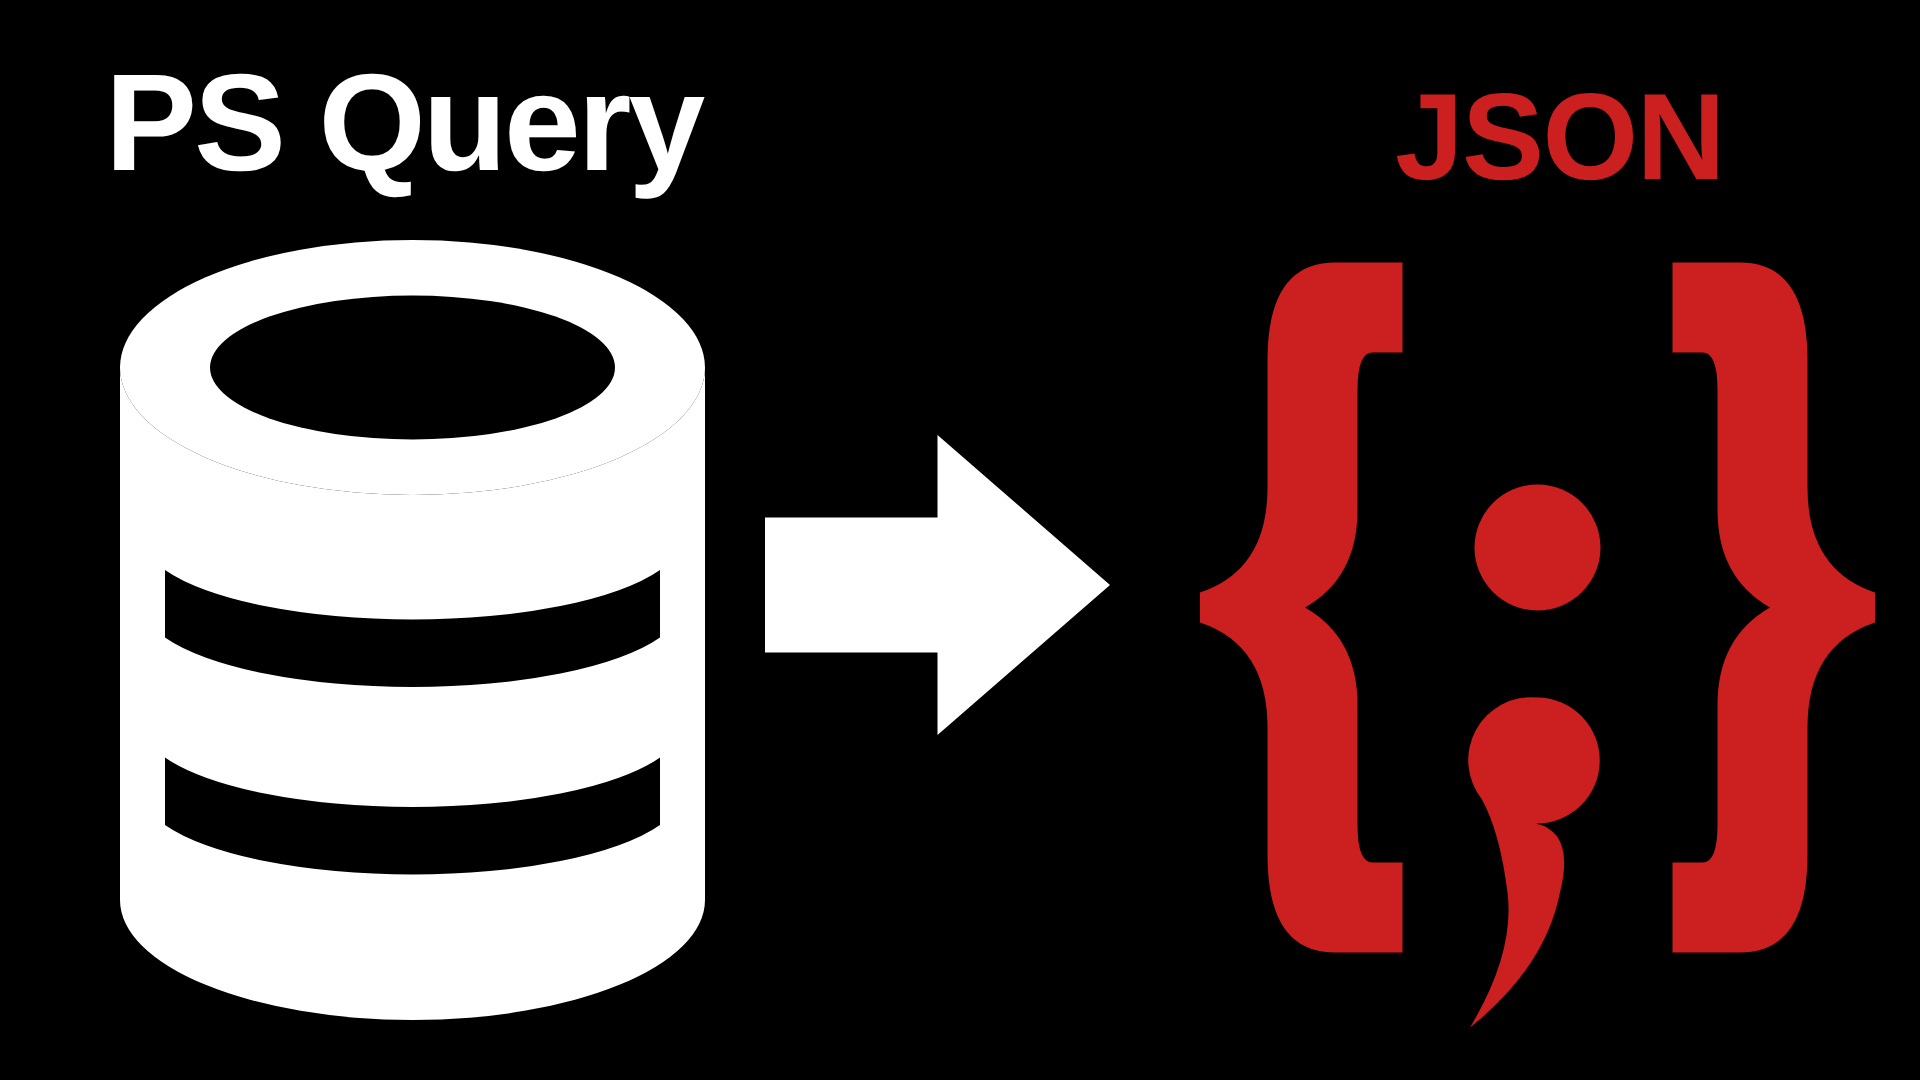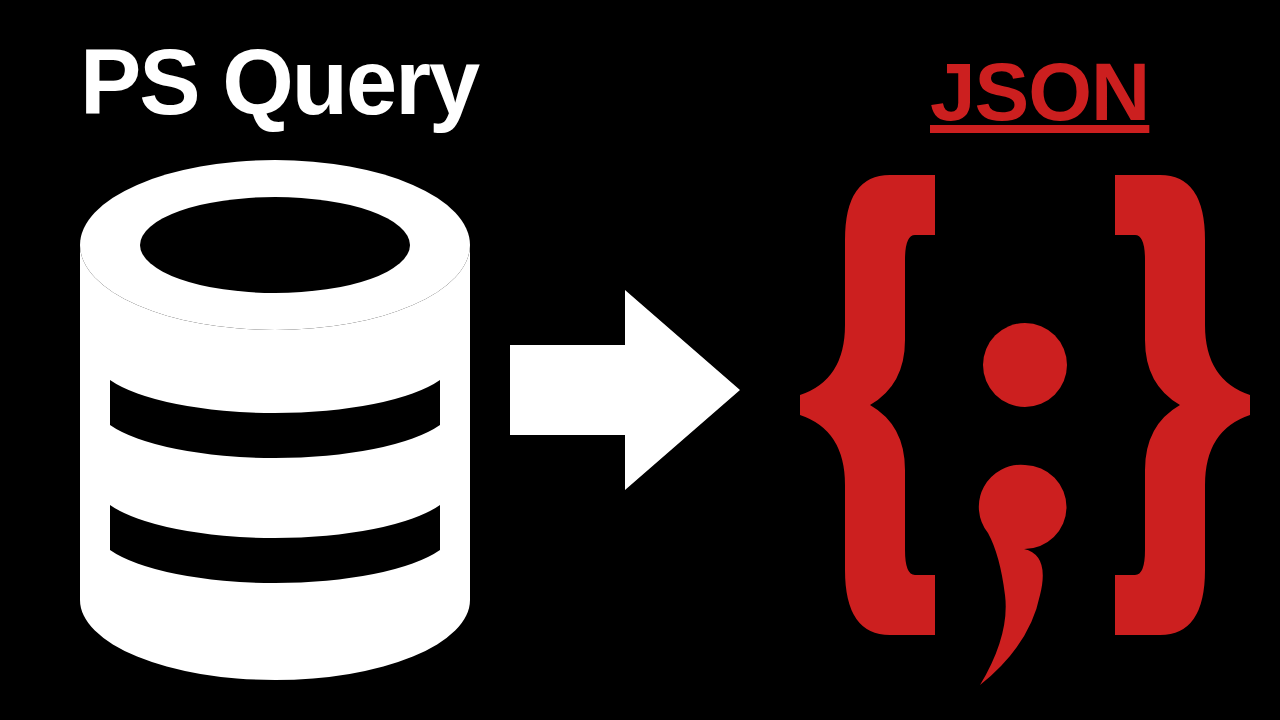--- a/index.html
+++ b/index.html
@@ -7,36 +7,35 @@
     width: 1280px;
     height: 720px;
     background: #000000;
     position: relative;
     overflow: hidden;
     font-family: Arial, Helvetica, sans-serif;
   }
   .left-label {
     position: absolute;
     top: 30px;
-    left: 80px;
+    left: 70px;
     color: #ffffff;
     font-size: 92px;
     font-weight: 800;
     letter-spacing: -2px;
     text-align: center;
   }
   .right-label {
     position: absolute;
     top: 45px;
     left: 930px;
     color: #cc1f1f;
     font-size: 82px;
     font-weight: 800;
     letter-spacing: -1px;
-    text-decoration: underline;
   }
   .database-icon {
     position: absolute;
     top: 160px;
     left: 75px;
     width: 400px;
     height: 520px;
   }
   .arrow-icon {
     position: absolute;

